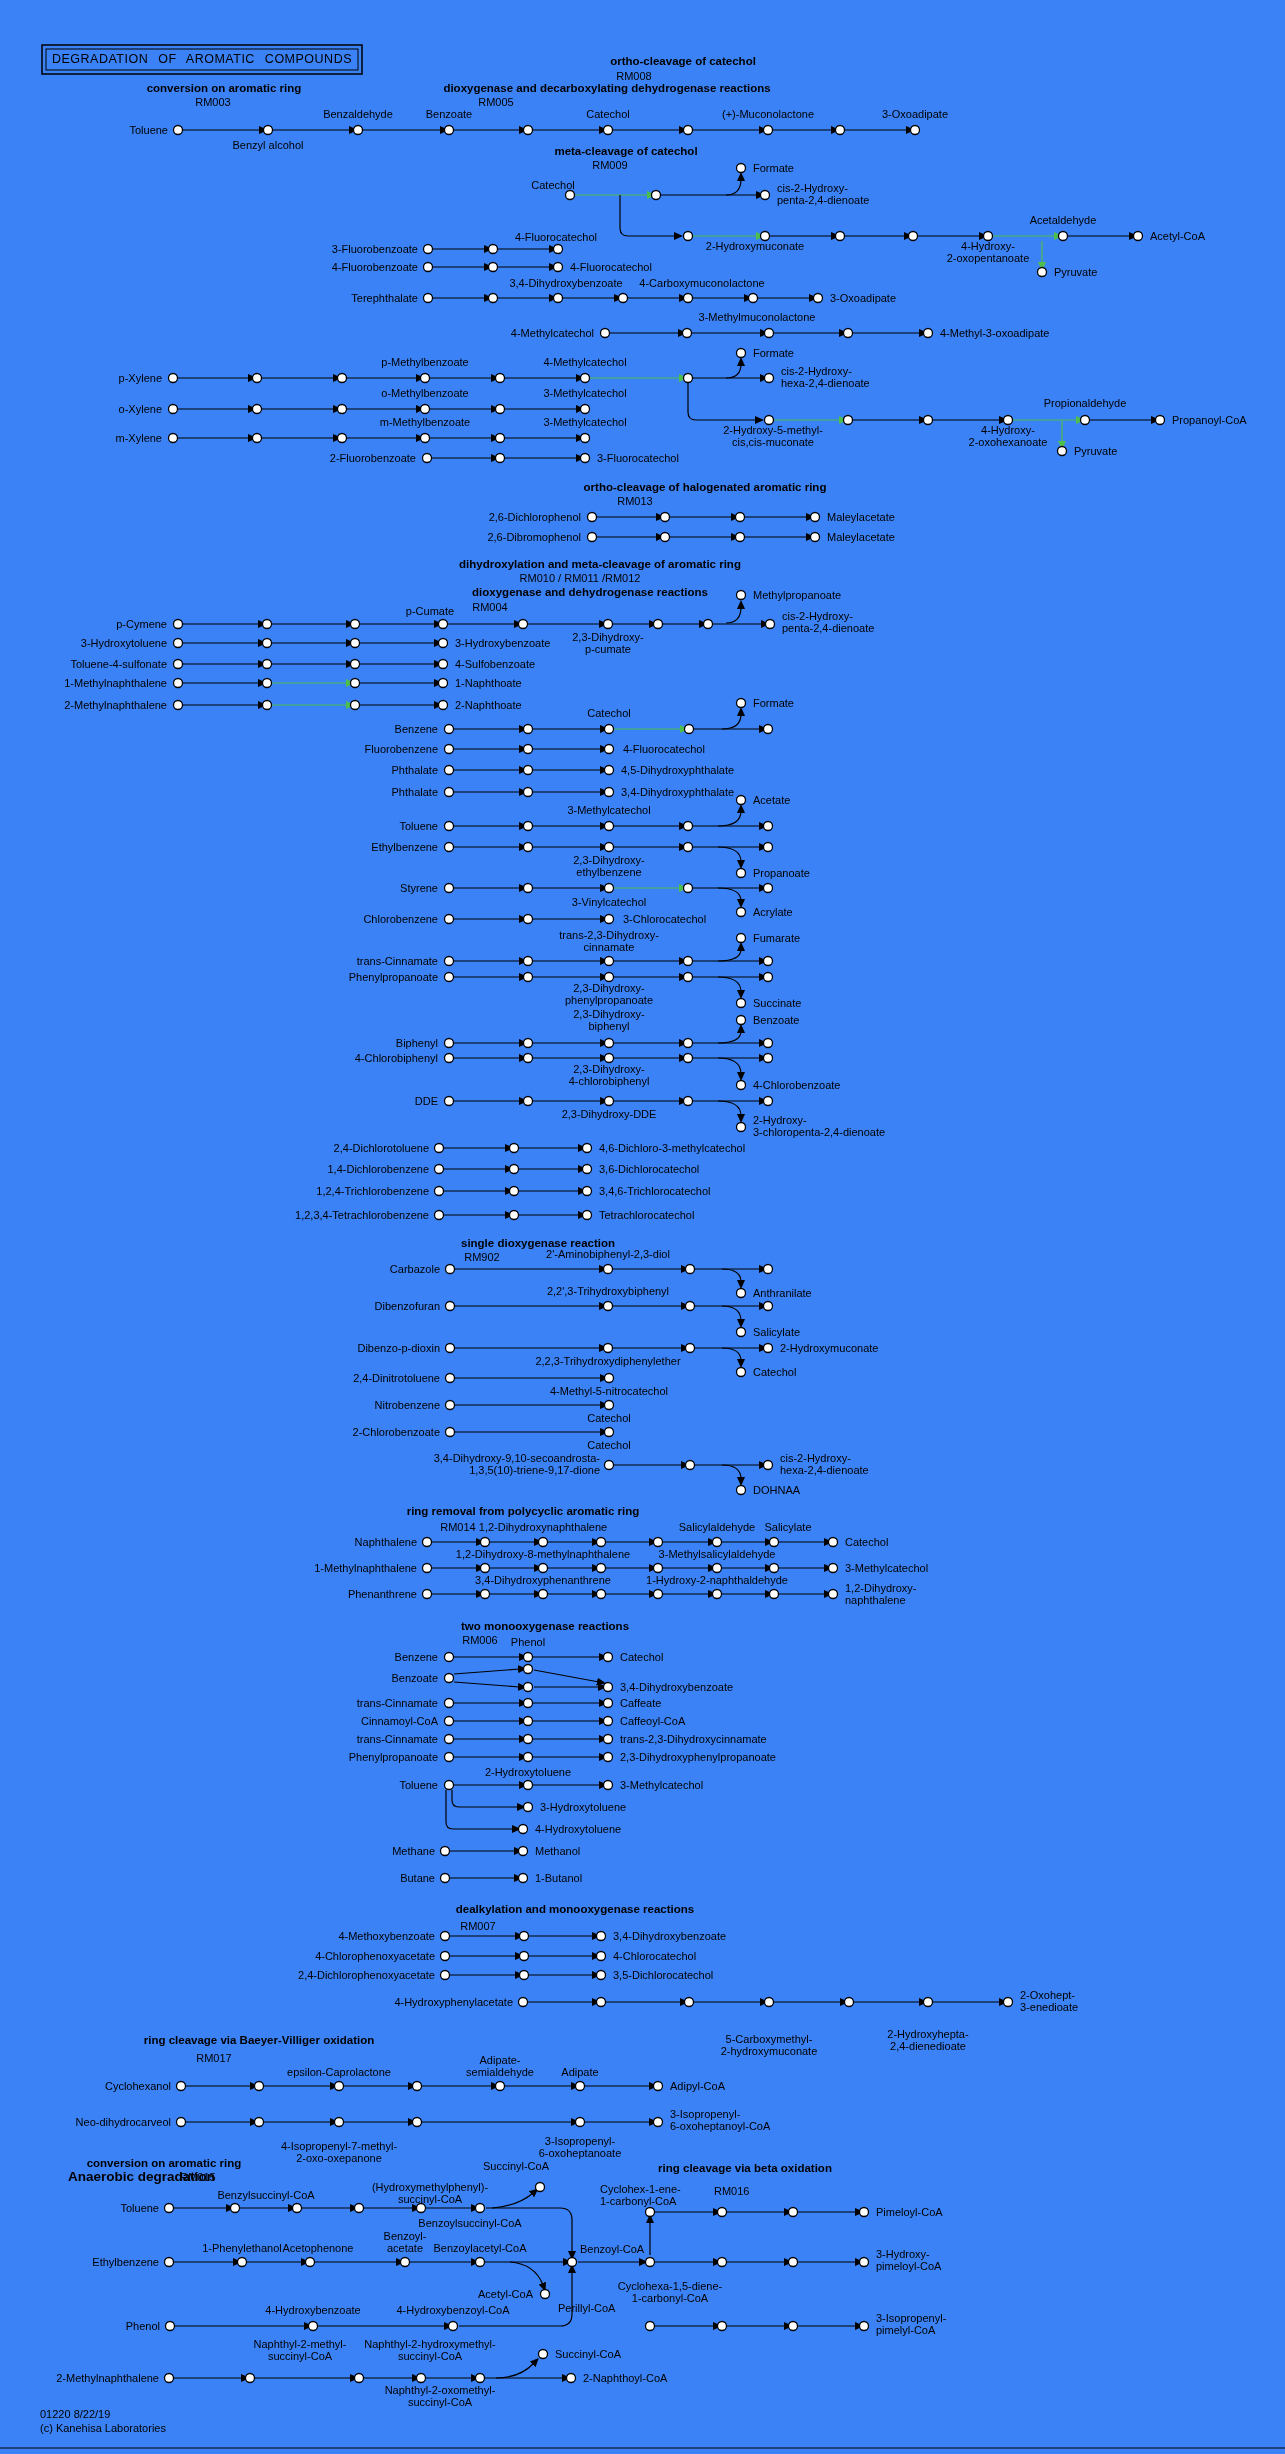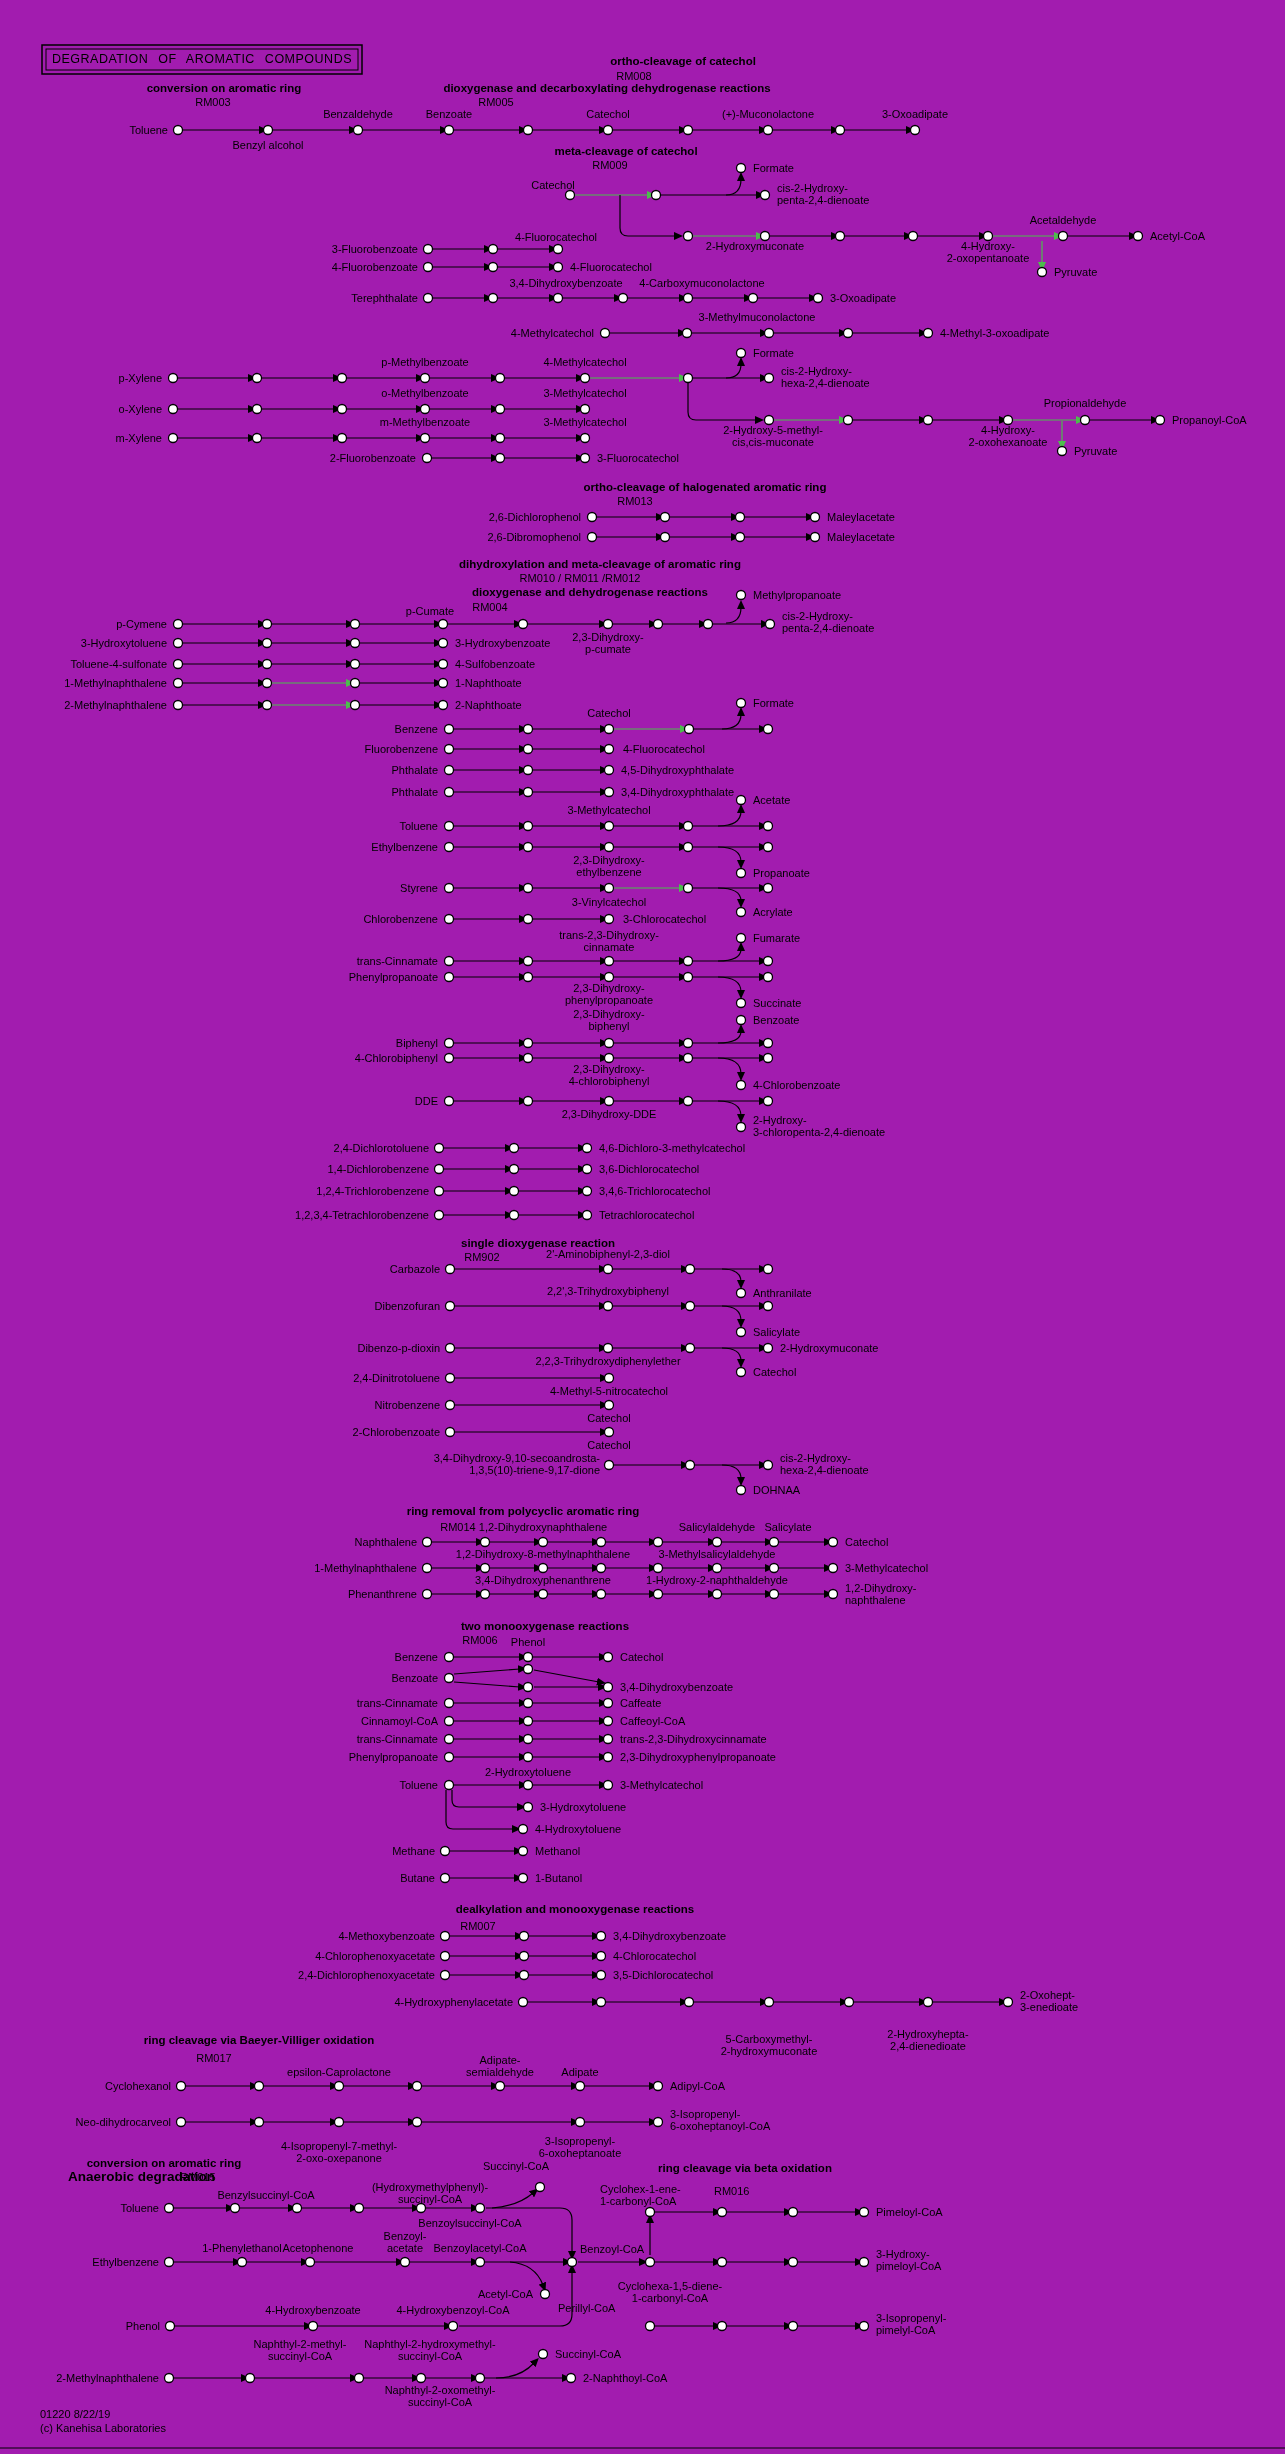--- a/index.html
+++ b/index.html
@@ -1,16 +1,16 @@
 <!DOCTYPE html>
 <html style="--green: #4DBD4D;"><head>
 <meta charset="utf-8">
 <style>
   html,body{margin:0;padding:0;background:#fff;}
-  #wrap{width:1285px;height:2454px;position:relative;background:#a21caf;}
+  #wrap{width:1285px;height:2454px;position:relative;background:#3b82f6;}
   svg{display:block;}
   .edge{stroke:#000;stroke-width:1.2px;fill:none;}
   .edge.green{stroke:var(--green,#4DBD4D);}
   .node{fill:#fff;stroke:#000;stroke-width:1.3px;}
   .lbl{font-family:"Liberation Sans",sans-serif;font-size:11px;fill:#000;}
   .bold{font-weight:bold;font-size:11.5px;}
   .big{font-weight:bold;font-size:13.5px;}
   .title-text{font-size:12.5px;word-spacing:6px;letter-spacing:.5px;font-family:"Liberation Sans",sans-serif;}
 </style>
 </head>

